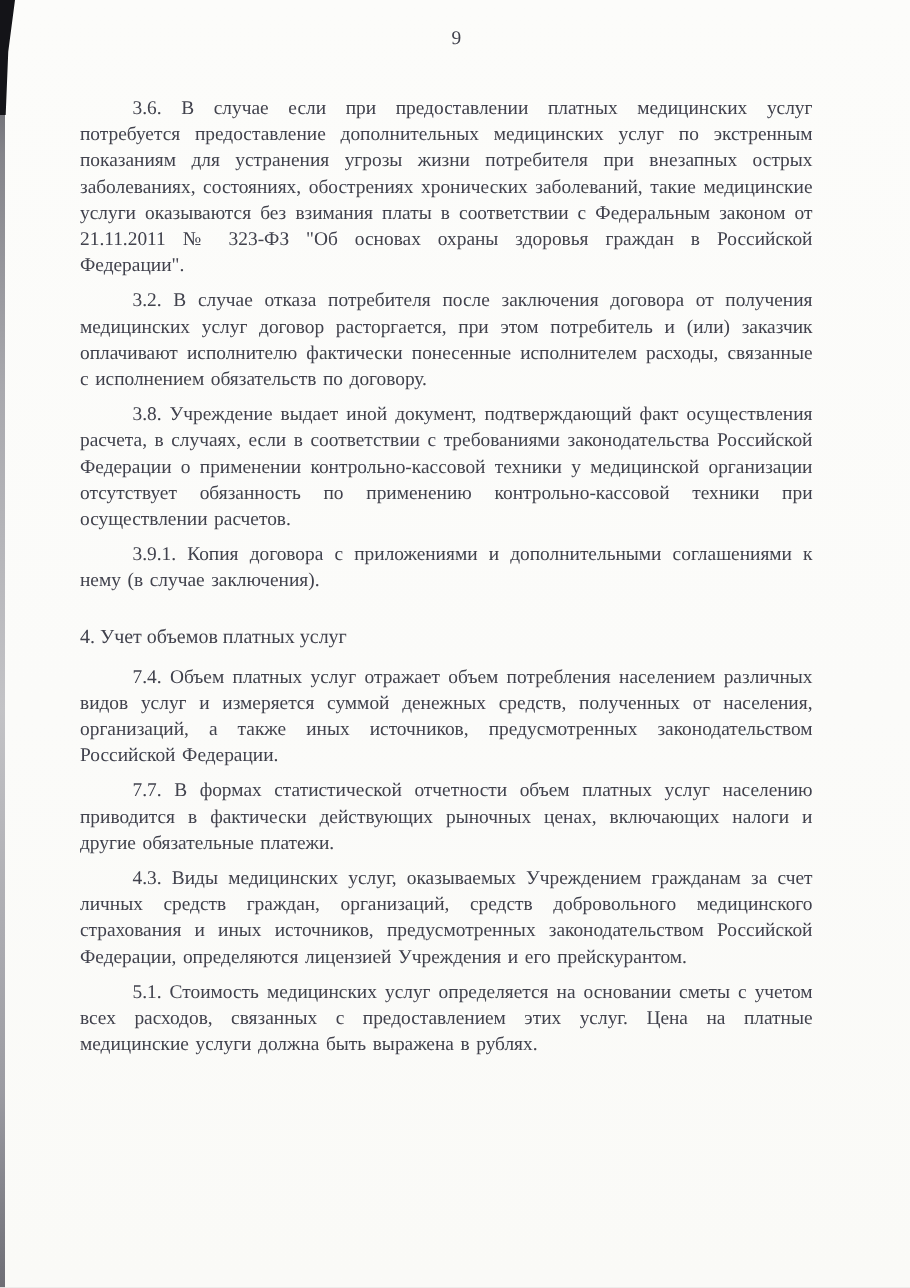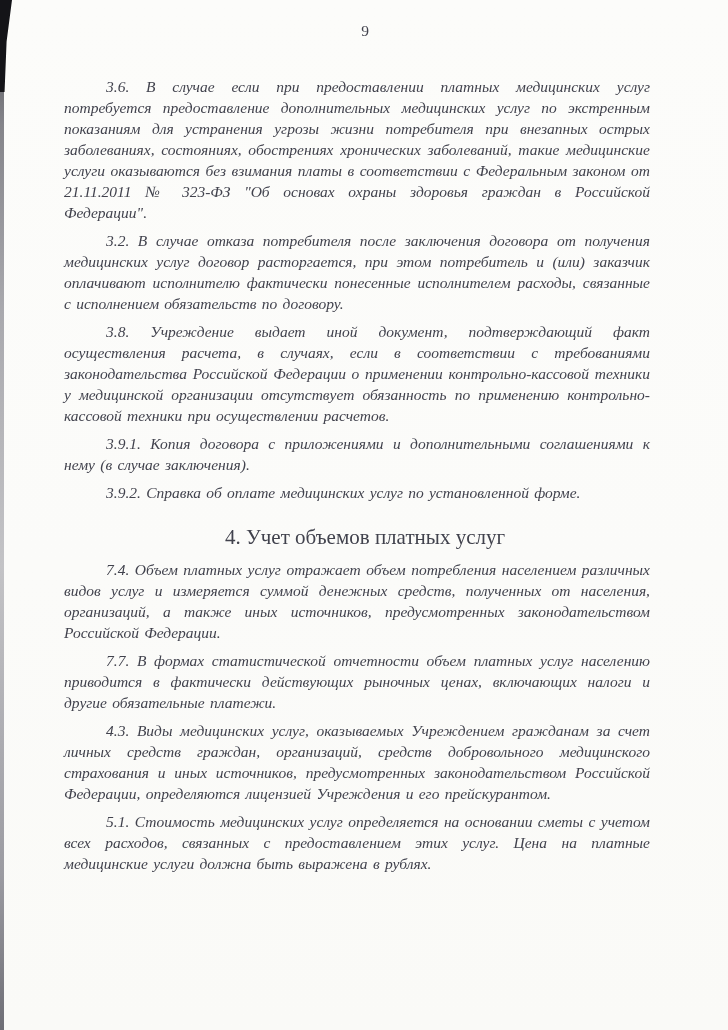--- a/index.html
+++ b/index.html
@@ -41,44 +41,42 @@
     font-size: 15.5px;
     margin: 0 0 36px 0;
   }
   .para {
     font-size: 15.5px;
     line-height: 21px;
     text-align: justify;
     text-indent: 42px;
     word-spacing: 0.09em;
     margin: 0 16px 7px 0;
-    font-style: italic;
   }
   .section-heading {
-    font-size: 21px;
+    font-size: 16px;
     line-height: 21px;
-    text-align: center;
+    text-align: left;
     text-indent: 0;
     margin: 24px 0 11px 0;
   }
 </style>
 </head>
 <body>
 
 <div class="scan-page">
   <div class="edge-strip"></div>
   <div class="corner-blob"></div>
 
   <div class="page-number">9</div>
 
   <p class="para">3.6. В случае если при предоставлении платных медицинских услуг потребуется предоставление дополнительных медицинских услуг по экстренным показаниям для устранения угрозы жизни потребителя при внезапных острых заболеваниях, состояниях, обострениях хронических заболеваний, такие медицинские услуги оказываются без взимания платы в соответствии с Федеральным законом от 21.11.2011 № 323-ФЗ "Об основах охраны здоровья граждан в Российской Федерации".</p>
   <p class="para">3.2. В случае отказа потребителя после заключения договора от получения медицинских услуг договор расторгается, при этом потребитель и (или) заказчик оплачивают исполнителю фактически понесенные исполнителем расходы, связанные с исполнением обязательств по договору.</p>
   <p class="para">3.8. Учреждение выдает иной документ, подтверждающий факт осуществления расчета, в случаях, если в соответствии с требованиями законодательства Российской Федерации о применении контрольно-кассовой техники у медицинской организации отсутствует обязанность по применению контрольно-кассовой техники при осуществлении расчетов.</p>
   <p class="para">3.9.1. Копия договора с приложениями и дополнительными соглашениями к нему (в случае заключения).</p>
-  <p class="para">3.9.2. Справка об оплате медицинских услуг по установленной форме.</p>
 
   <p class="section-heading">4. Учет объемов платных услуг</p>
 
   <p class="para">7.4. Объем платных услуг отражает объем потребления населением различных видов услуг и измеряется суммой денежных средств, полученных от населения, организаций, а также иных источников, предусмотренных законодательством Российской Федерации.</p>
   <p class="para">7.7. В формах статистической отчетности объем платных услуг населению приводится в фактически действующих рыночных ценах, включающих налоги и другие обязательные платежи.</p>
   <p class="para">4.3. Виды медицинских услуг, оказываемых Учреждением гражданам за счет личных средств граждан, организаций, средств добровольного медицинского страхования и иных источников, предусмотренных законодательством Российской Федерации, определяются лицензией Учреждения и его прейскурантом.</p>
 
 
   <p class="para">5.1. Стоимость медицинских услуг определяется на основании сметы с учетом всех расходов, связанных с предоставлением этих услуг. Цена на платные медицинские услуги должна быть выражена в рублях.</p>
 </div>

